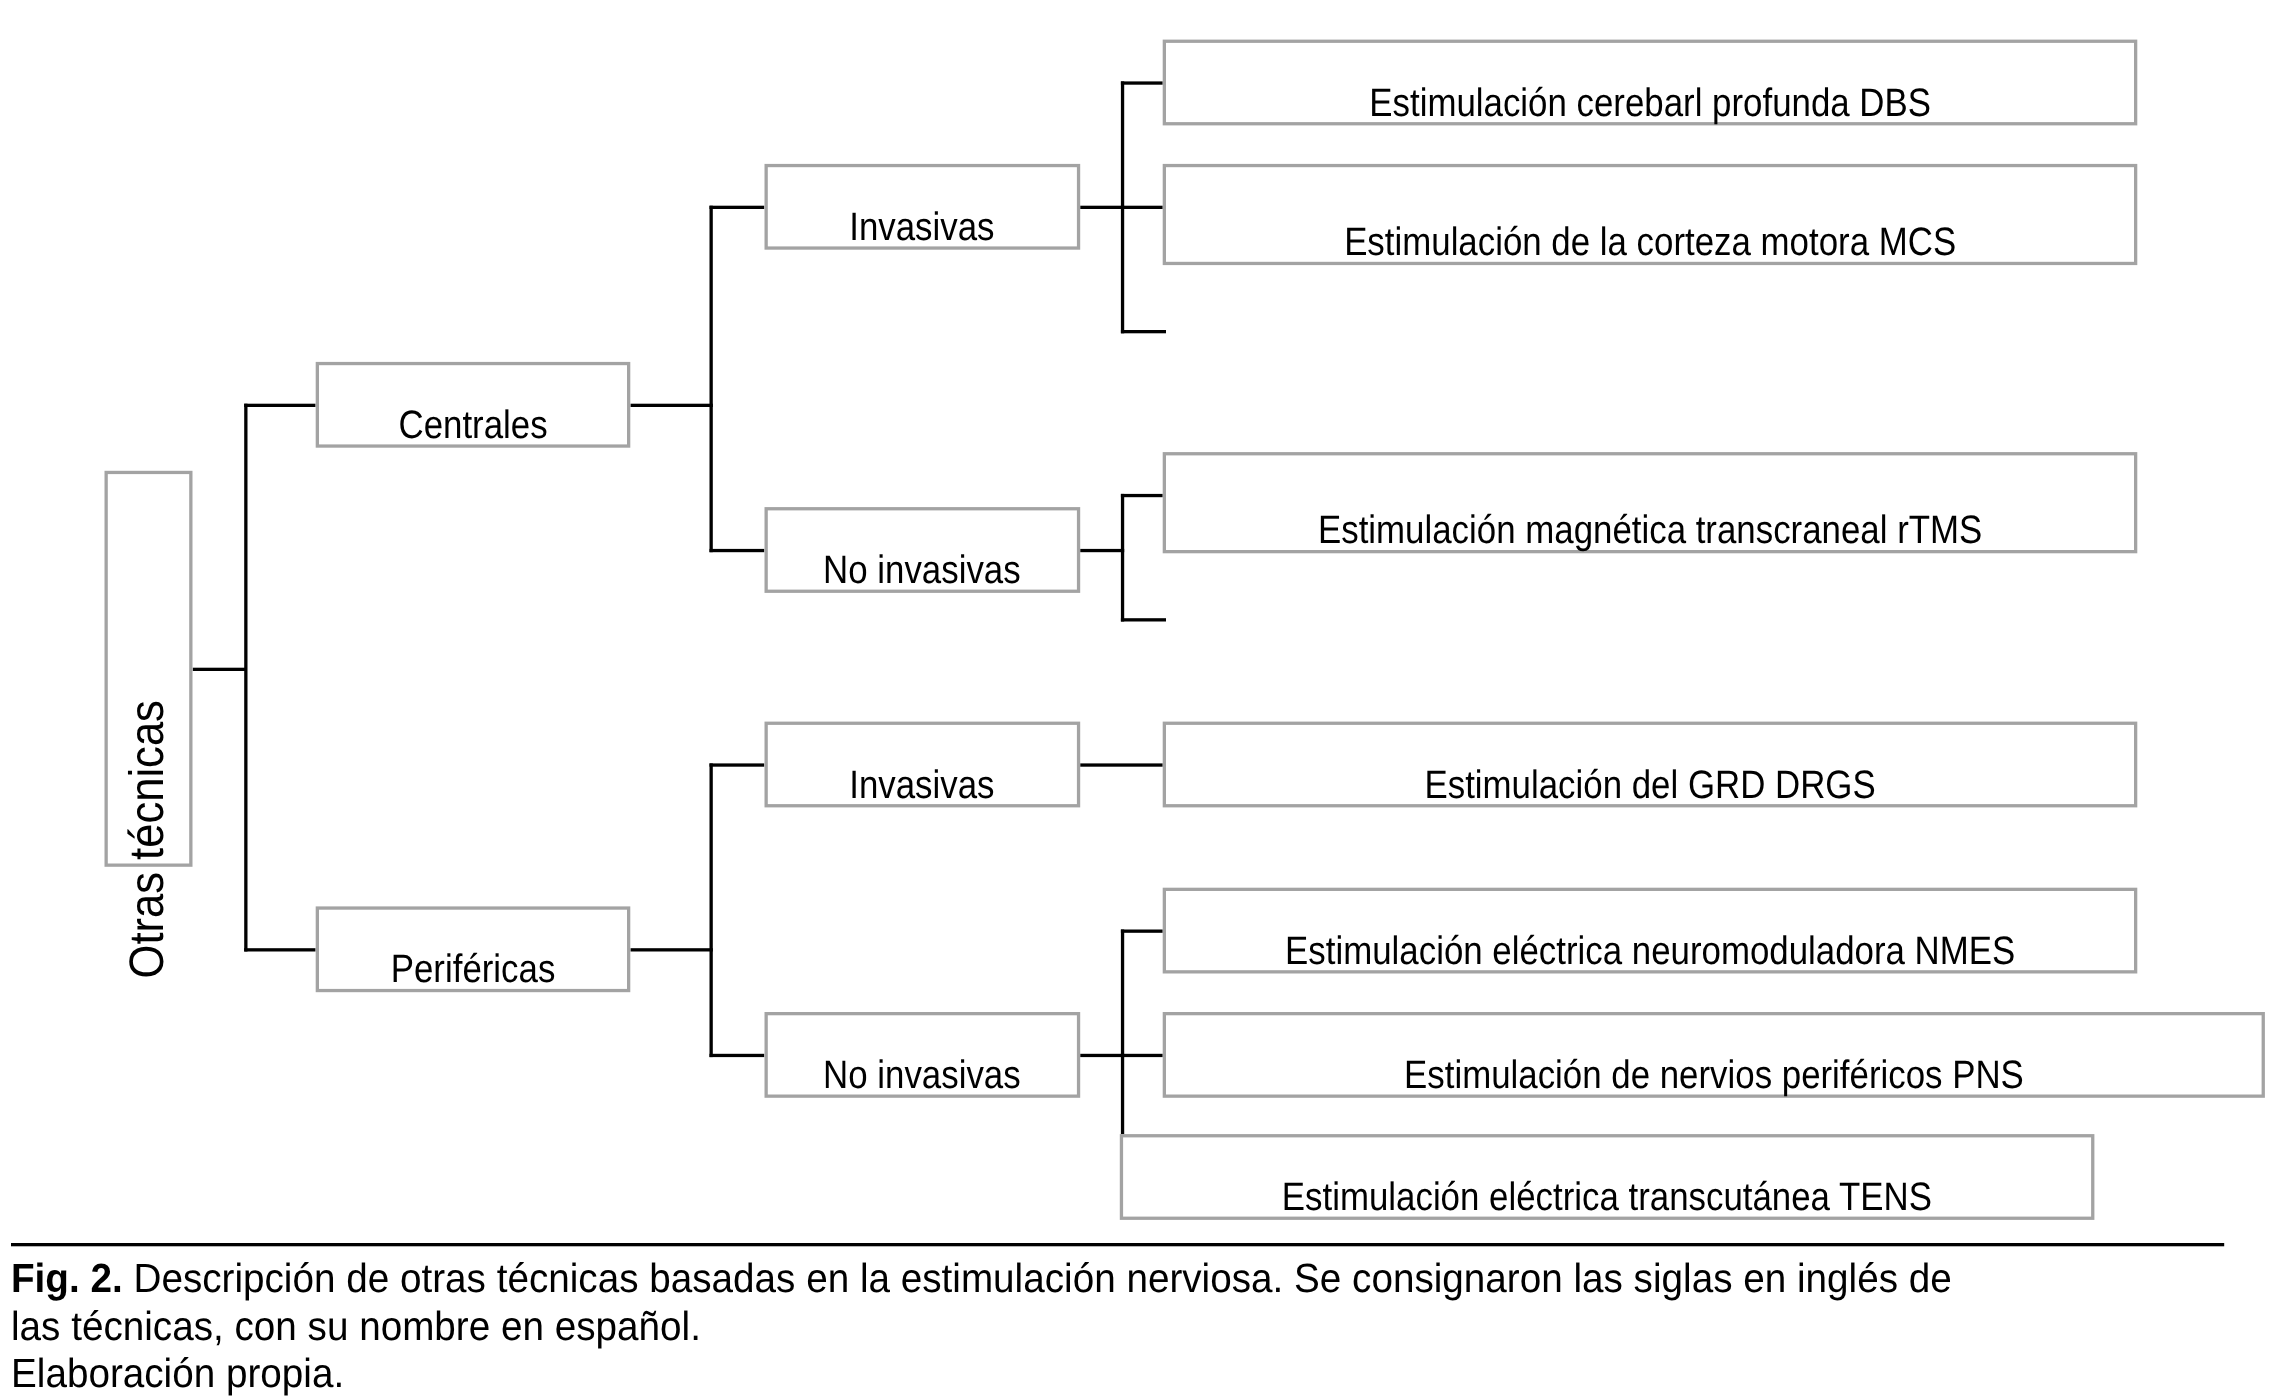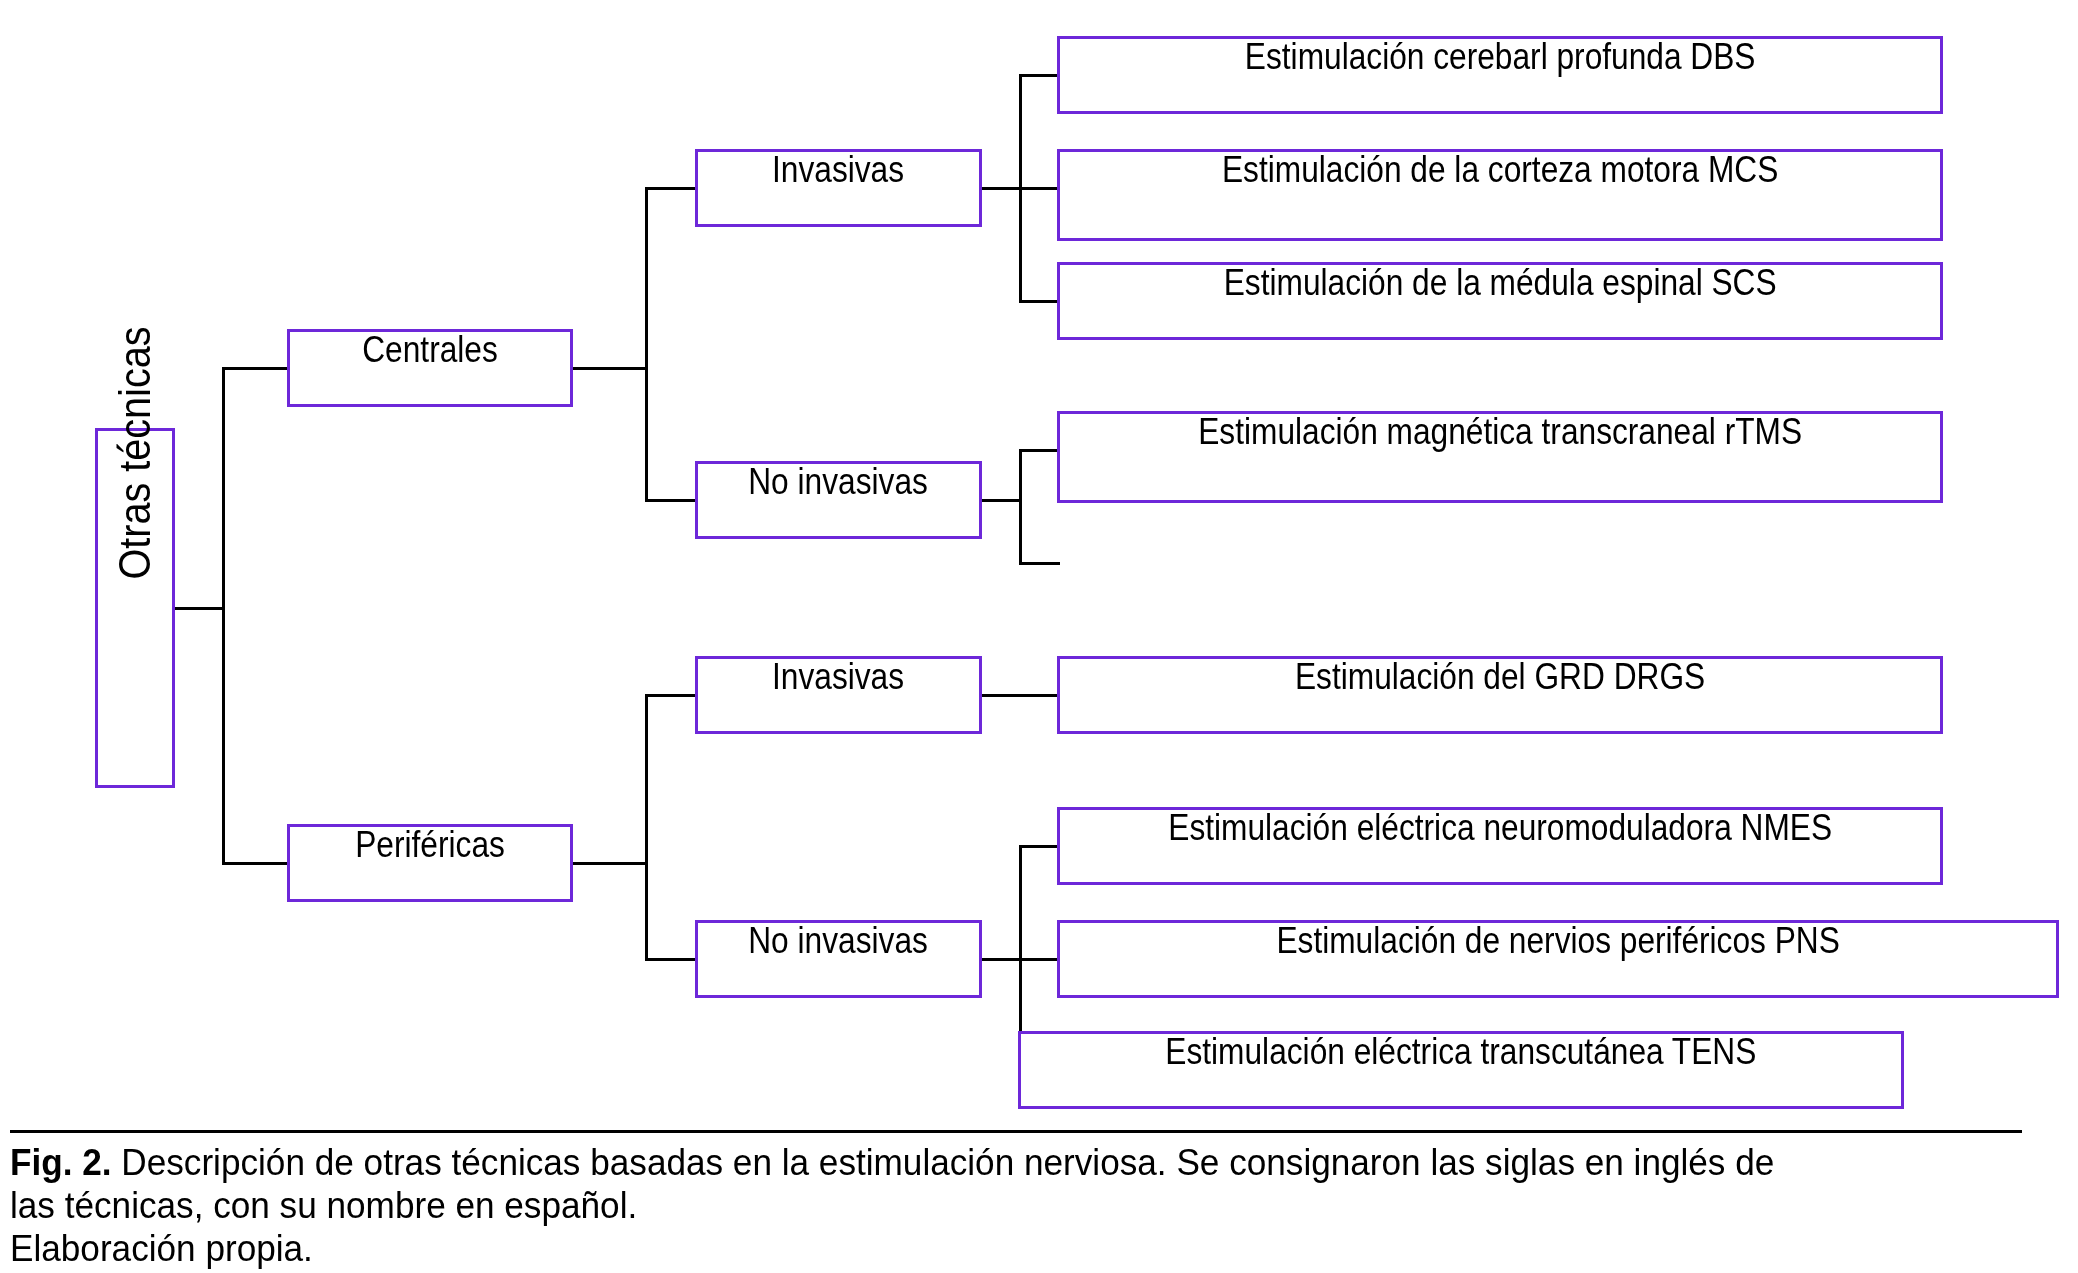--- a/index.html
+++ b/index.html
@@ -7,24 +7,24 @@
     position:relative;
     width:2078px;height:1273px;
     background:#ffffff;
     font-family:"Liberation Sans", sans-serif;
     color:#000;
     overflow:hidden;
   }
   .box{
     position:absolute;
     background:#ffffff;
-    border:3px solid #6d28d9;
+    border:3px solid #a3a3a3;
     box-sizing:border-box;
     display:flex;
-    align-items:flex-start;
+    align-items:flex-end;
     justify-content:center;
     font-size:36px;
     line-height:1;
   }
   .lbl{
     white-space:nowrap;
     transform:scaleX(0.88);
     transform-origin:center center;
   }
   .leaf{font-size:36px;}
@@ -112,23 +112,20 @@
   <div class="box" style="left:695px;top:920px;width:287px;height:78px">
     <span class="lbl">No invasivas</span>
   </div>
 
   <div class="box leaf" style="left:1057px;top:36px;width:886px;height:78px">
     <span class="lbl">Estimulación cerebarl profunda DBS</span>
   </div>
   <div class="box leaf" style="left:1057px;top:149px;width:886px;height:92px">
     <span class="lbl">Estimulación de la corteza motora MCS</span>
   </div>
-  <div class="box leaf" style="left:1057px;top:262px;width:886px;height:78px">
-    <span class="lbl">Estimulación de la médula espinal SCS</span>
-  </div>
   <div class="box leaf" style="left:1057px;top:411px;width:886px;height:92px">
     <span class="lbl">Estimulación magnética transcraneal rTMS</span>
   </div>
   <div class="box leaf" style="left:1057px;top:656px;width:886px;height:78px">
     <span class="lbl">Estimulación del GRD DRGS</span>
   </div>
   <div class="box leaf" style="left:1057px;top:807px;width:886px;height:78px">
     <span class="lbl">Estimulación eléctrica neuromoduladora NMES</span>
   </div>
   <div class="box leaf" style="left:1057px;top:920px;width:1002px;height:78px">

